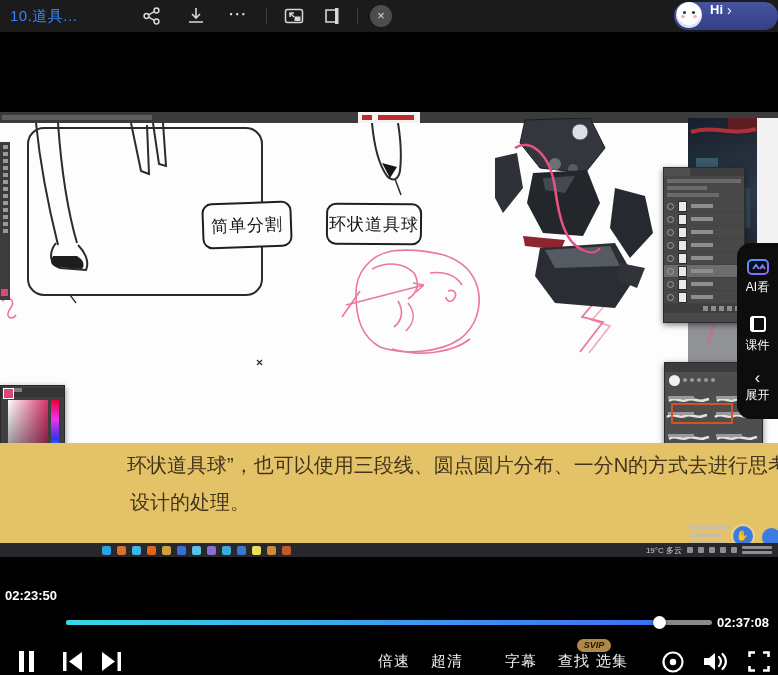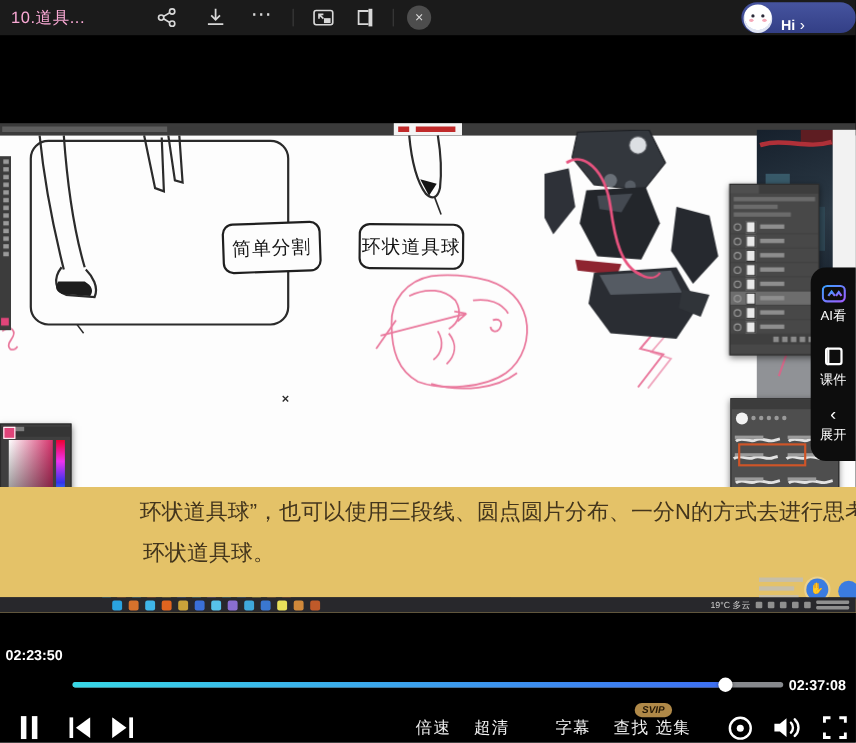--- a/index.html
+++ b/index.html
@@ -1,31 +1,31 @@
 <!DOCTYPE html>
 <html><head>
 <meta charset="utf-8">
 <style>
   html,body{margin:0;padding:0;background:#000;}
   body{width:778px;height:675px;overflow:hidden;position:relative;
        font-family:"Liberation Sans","DejaVu Sans",sans-serif;}
   .abs{position:absolute;}
   
   .topbar{left:0;top:0;width:778px;height:32px;background:#1b1b1b;}
-  .tb-title{left:10px;top:7px;font-size:15px;color:#f9a8d4;letter-spacing:.5px;}
+  .tb-title{left:10px;top:7px;font-size:15px;color:#3b82f6;letter-spacing:.5px;}
   .tb-ic{top:6px;width:20px;height:20px;color:#d8d8d8;}
   .tb-div{top:8px;width:1px;height:16px;background:#3c3c3c;}
   .tb-more{font-size:19px;color:#d8d8d8;line-height:18px;}
   .close-circle{left:370px;top:5px;width:22px;height:22px;border-radius:50%;
       background:#4d4d4d;color:#d9d9d9;font-size:13px;text-align:center;line-height:21px;}
   .search-pill{left:410px;top:3px;width:256px;height:26px;border-radius:13px;
       background:#0f1538;border:1px solid #3f57d6;box-shadow:0 0 6px #2c3fa0 inset;
       color:#f0f2ff;font-size:13px;line-height:26px;text-align:center;}
   .asst-pill{left:674px;top:2px;width:104px;height:28px;border-radius:14px;
-      background:linear-gradient(180deg,#46549f,#333f86);display:flex;align-items:flex-end;}
+      background:linear-gradient(180deg,#46549f,#333f86);display:flex;align-items:flex-start;}
   .asst-avatar{width:26px;height:26px;border-radius:50%;margin-left:2px;
       background:radial-gradient(circle at 50% 42%,#ffffff 60%,#dfe4f2 61%);position:relative;flex:0 0 auto;}
   .asst-avatar:before{content:"";position:absolute;left:7px;top:9px;width:3px;height:3px;
       border-radius:50%;background:#2a2a38;box-shadow:9px 0 0 #2a2a38;}
   .asst-avatar:after{content:"";position:absolute;left:5px;top:13px;width:4px;height:3px;
       border-radius:50%;background:#f5a9b8;box-shadow:12px 0 0 #f5a9b8;}
   .asst-label{color:#fff;font-size:13px;font-weight:bold;margin-left:8px;}
   .asst-chev{color:#fff;font-size:14px;margin-left:4px;}
   
   .ps-tabbar{left:0;top:112px;width:778px;height:11px;background:#3b3b3b;}
@@ -447,21 +447,21 @@
   <div class="cp-head">
       <i></i>
     </div>
   <div class="cp-sat"></div>
   <div class="cp-hue"></div>
   <div class="cp-swatch"></div>
 </div>
 
 <div class="abs banner">
   <div class="abs banner-line" style="left:127px;top:9px">环状道具球”，也可以使用三段线、圆点圆片分布、一分N的方式去进行思考与</div>
-  <div class="abs banner-line" style="left:130px;top:46px">环状道具球。</div>
+  <div class="abs banner-line" style="left:130px;top:46px">设计的处理。</div>
 </div>
 
 <div class="abs side-panel">
   <div class="side-item">
     <span>
       <svg width="22" height="18" viewBox="0 0 22 18" fill="none" stroke-width="2">
         <defs>
             <linearGradient id="aig" x1="0" y1="0" x2="1" y2="1">
           <stop offset="0" stop-color="#3aa0ff"></stop>
               <stop offset="1" stop-color="#a05cff"></stop>

